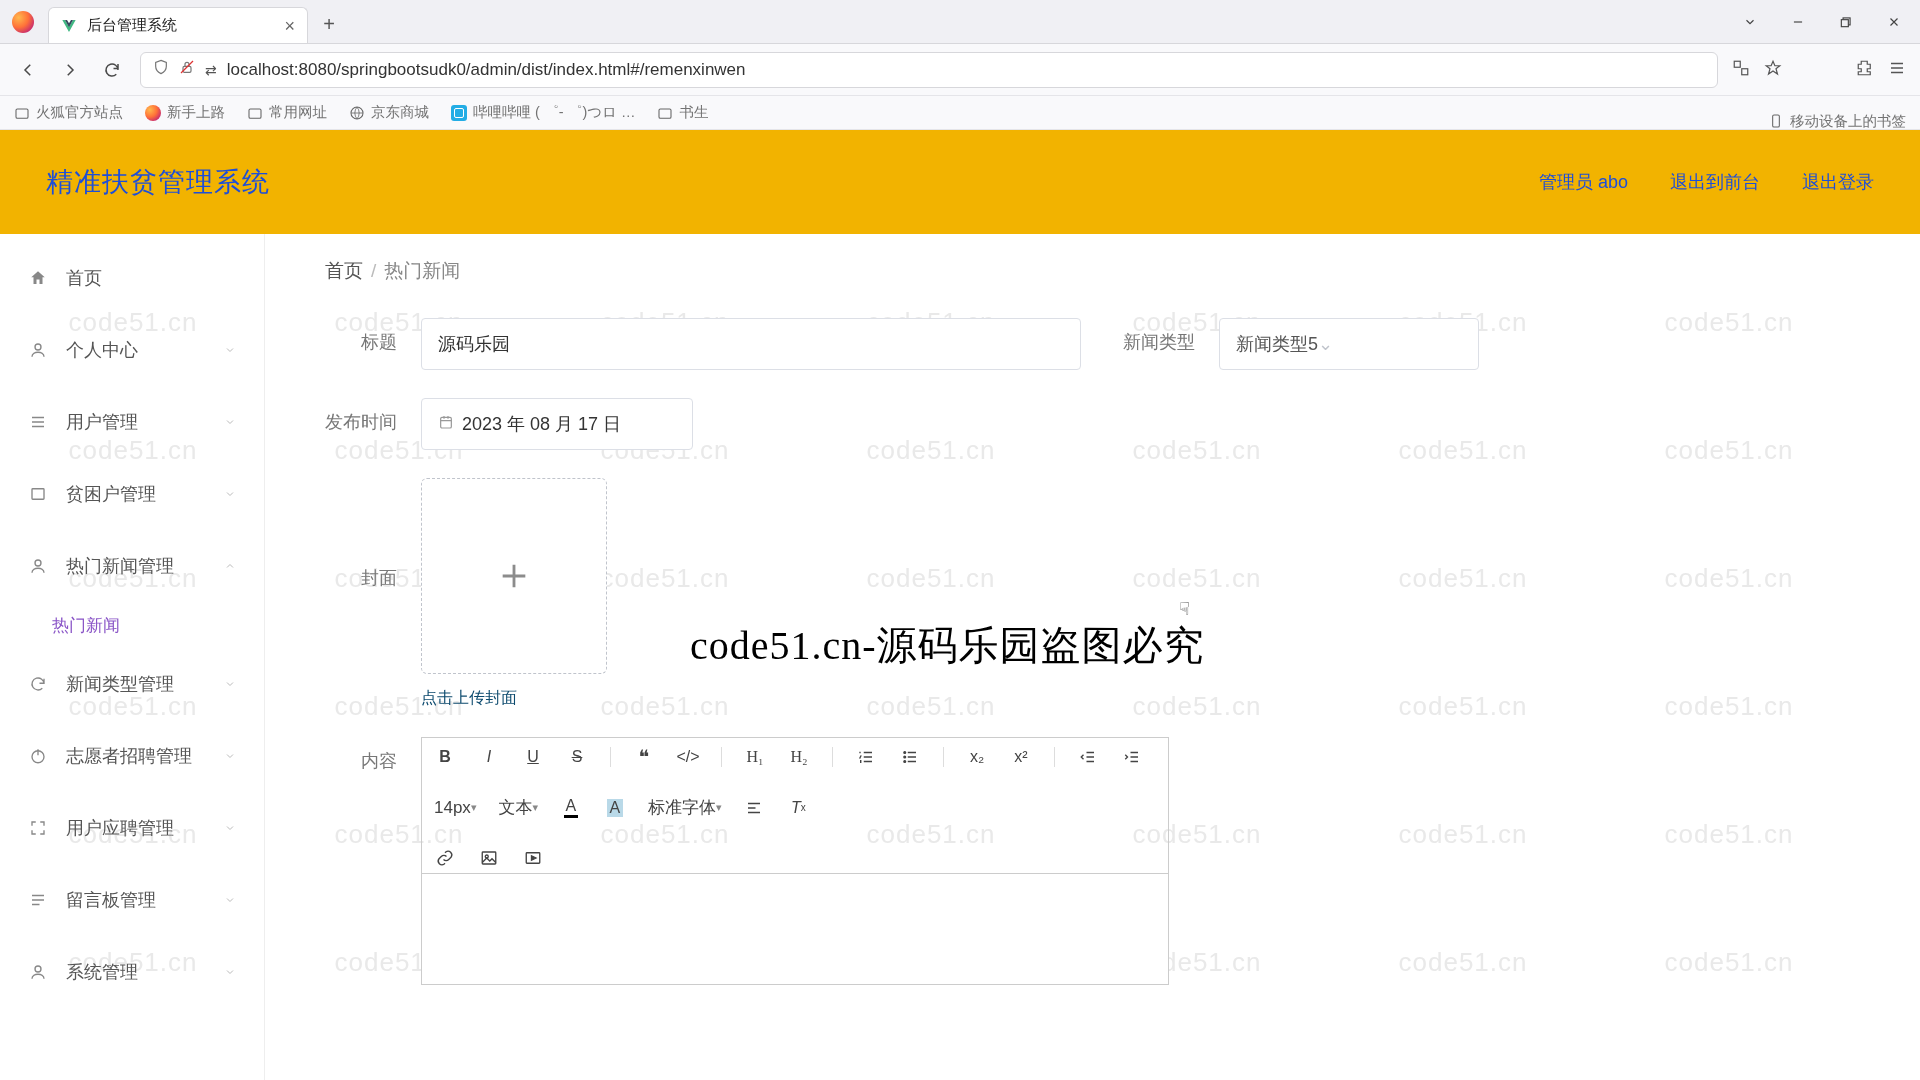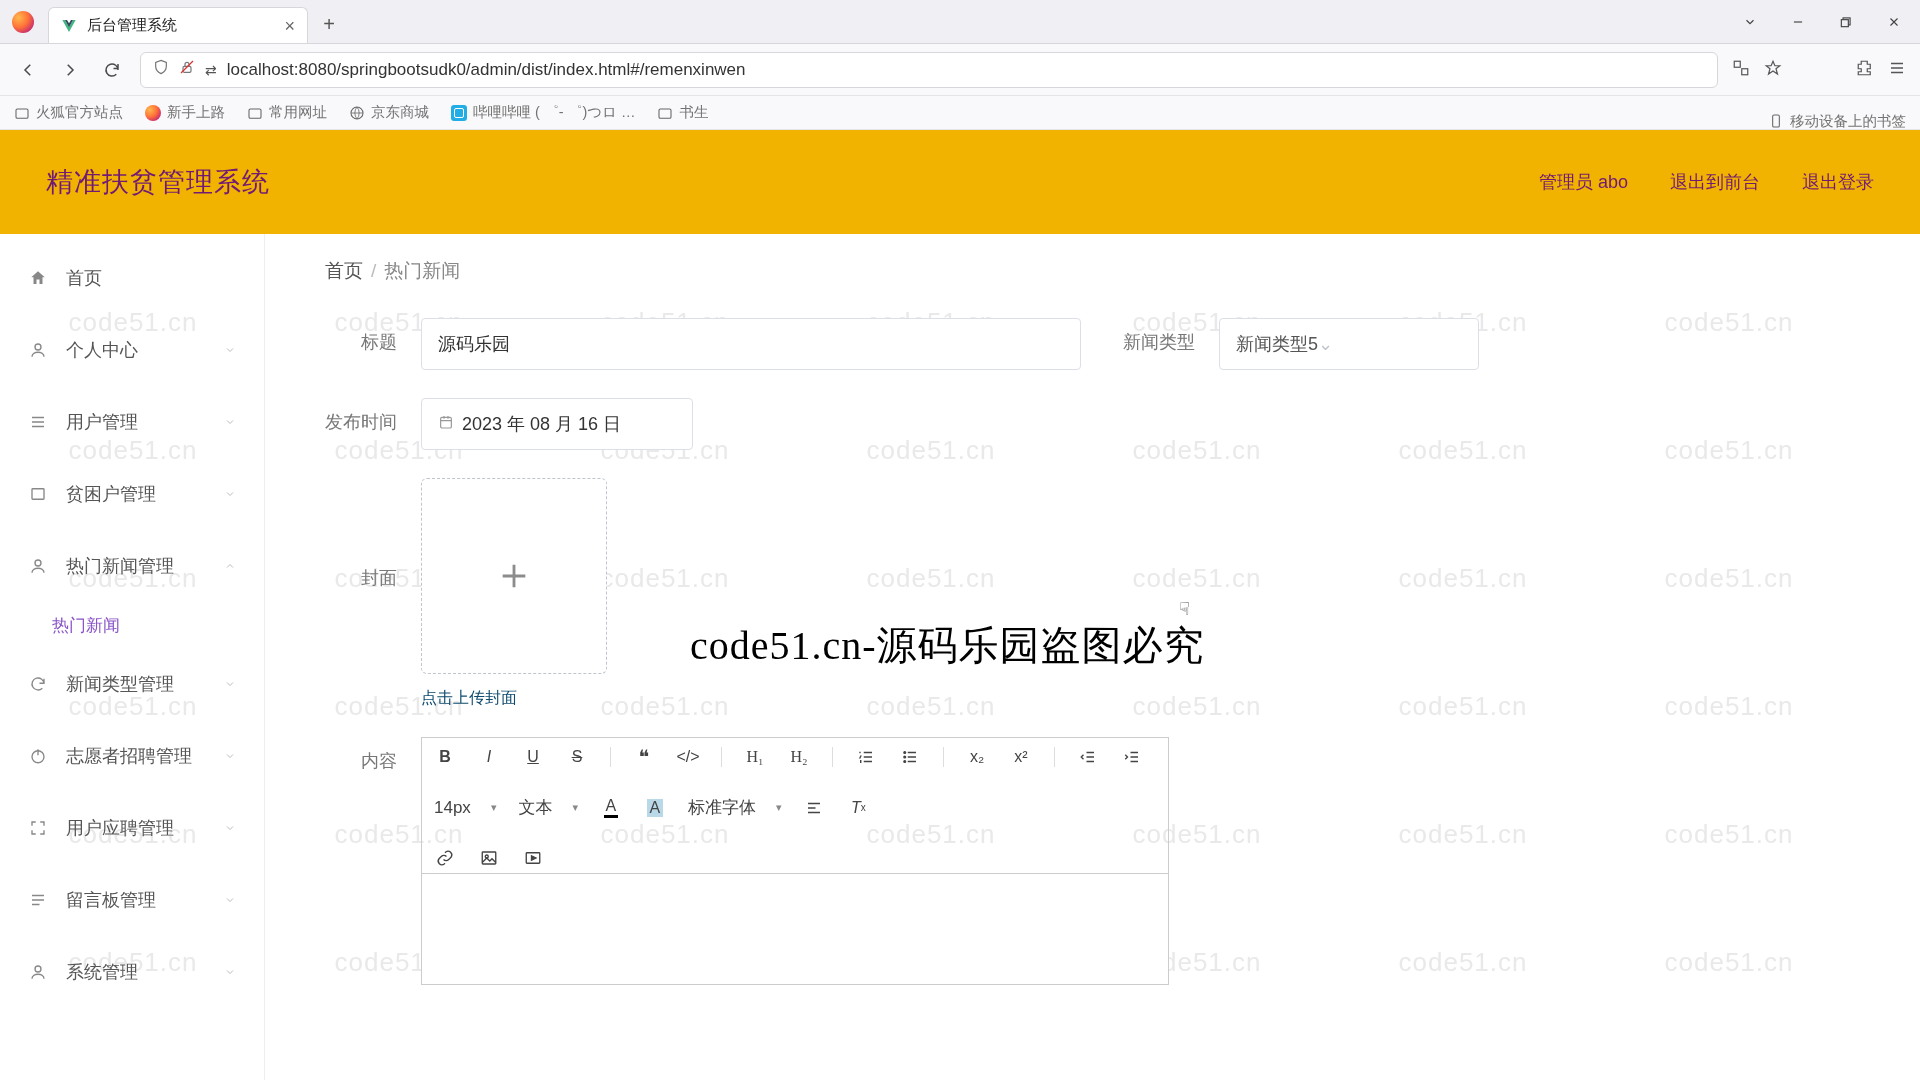--- a/index.html
+++ b/index.html
@@ -33,21 +33,21 @@
   .bm .bi svg{width:16px;height:16px;}
   .bm-right{ position:absolute; right:14px; display:flex; align-items:center; gap:6px;margin-top:17px;}
   .ff-small{ width:16px;height:16px;border-radius:50%; background: radial-gradient(circle at 30% 30%, #ffb84d 0%, #ff7139 45%, #a6008f 100%); display:inline-block;}
   .bili{ width:16px;height:16px;background:#23ade5;border-radius:3px;position:relative;}
   .bili:before{content:"";position:absolute;inset:3px;border:1.5px solid #fff;border-radius:2px;}
 
   
   .app { flex:1; display:flex; flex-direction:column; position:relative; background:#fff;}
   .wm { position:absolute; inset:0; pointer-events:none; color:#e9e9e9; font-size:26px; font-weight:500; letter-spacing:1px; display:flex; flex-wrap:wrap; align-content:flex-start; }
   .wm span{ width:266px; height:128px; display:flex; align-items:center; justify-content:center;}
-  .app-header { height: 104px; background:#f2b300; display:flex; align-items:center; padding:0 46px; color:#701a75; position:relative; z-index:2;}
+  .app-header { height: 104px; background:#f2b300; display:flex; align-items:center; padding:0 46px; color:#1d4ed8; position:relative; z-index:2;}
   .app-header .brand { font-size:27px; font-weight:500; letter-spacing:1px;}
   .app-header .right { margin-left:auto; display:flex; gap:42px; font-size:18px; }
   .app-body { flex:1; display:flex; position:relative; z-index:2;}
   .sidebar { width: 265px; border-right:1px solid #eee; padding-top:8px; }
   .side-item { height: 72px; display:flex; align-items:center; padding:0 28px; font-size:18px; color:#555; position:relative;}
   .side-item .si-icon { width:20px; height:20px; margin-right:18px; display:flex; align-items:center; justify-content:center; color:#7a7a7a;}
   .side-item .si-icon svg{width:18px;height:18px;}
   .side-item .chev { margin-left:auto; color:#bbb; }
   .side-item .chev svg{width:12px;height:12px;}
   .side-sub { height:46px; display:flex; align-items:center; padding-left:52px; font-size:17px; color:#8a55c7;}
@@ -62,21 +62,21 @@
   .sel-input{ width:260px; justify-content:flex-start; color:#555;}
   .date-input{ width:272px; gap:8px;}
   .upload-box { width:186px; height:196px; border:1px dashed #c0c4cc; border-radius:6px; display:flex; align-items:center; justify-content:center; background:#fff;}
   .upload-box svg{ width:34px; height:34px; stroke:#8c8c8c; stroke-width:2; fill:none;}
   .upload-hint{ font-size:16px; color:#0c4a6e; margin-top:14px;}
   .editor { border:1px solid #ccc; width:748px;}
   .etoolbar { border-bottom:1px solid #ccc; padding:8px 12px 4px; display:flex; flex-wrap:wrap; gap:14px 22px; align-items:center; font-size:16px; color:#444;}
   .et-item{ display:flex; align-items:center; justify-content:center; width:22px; height:22px;}
   .et-item svg{width:18px;height:18px;}
   .et-sep{ width:1px; height:20px; background:#ddd;}
-  .et-drop{ display:flex; align-items:center; gap:20px; font-size:17px;}
+  .et-drop{ display:flex; align-items:center; font-size:17px;}
   .et-drop .dd{font-size:11px;color:#888;}
   .editor-body{ height:110px; background:#fff;}
   .overlay-text{ position:absolute; left:690px; top:488px; font-size:40px; color:#000000; font-family: "SimSun","NSimSun",serif; letter-spacing:1px; z-index:5;}
   .cursor-hand{ position:absolute; left:1179px; top:468px; z-index:6; font-size:18px; color:#444;}
 </style>
 </head>
 <body>
 
 <div class="browser">
 
@@ -412,21 +412,21 @@
           </div>
         </div>
 
         <div class="form-row">
           <div class="flabel">发布时间</div>
           <div class="finput date-input">
             <span><svg width="16" height="16" viewBox="0 0 24 24" fill="none" stroke="#999" stroke-width="1.8">
                   <rect x="4" y="5" width="16" height="16" rx="2"></rect>
                   <path d="M4 10h16M9 3v4M15 3v4"></path>
                 </svg></span>
-            <span>2023 年 08 月 16 日</span>
+            <span>2023 年 08 月 17 日</span>
           </div>
         </div>
 
         <div class="form-row">
           <div class="flabel" style="padding-top:88px;">封面</div>
           <div>
             <div class="upload-box">
               <svg viewBox="0 0 24 24">
                   <path d="M12 4v16M4 12h16"></path>
                 </svg>

